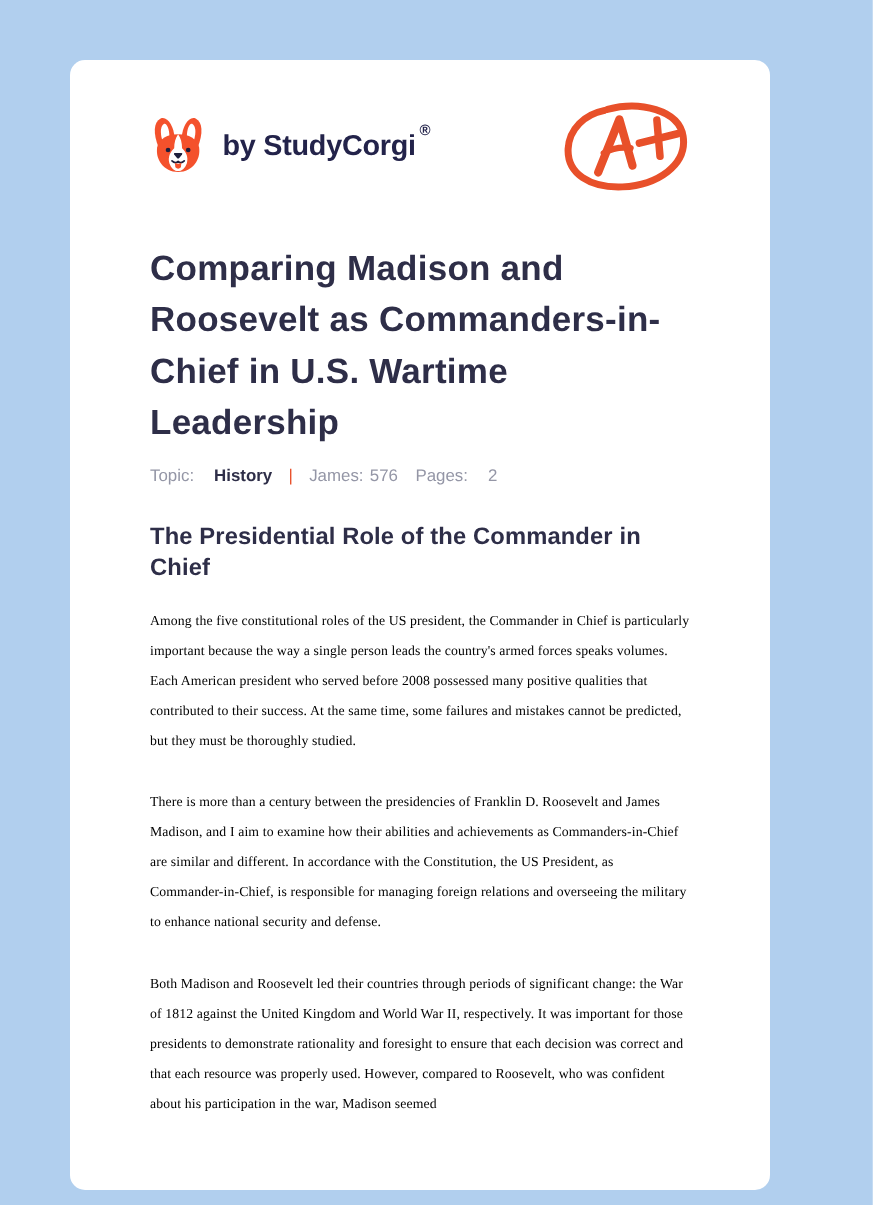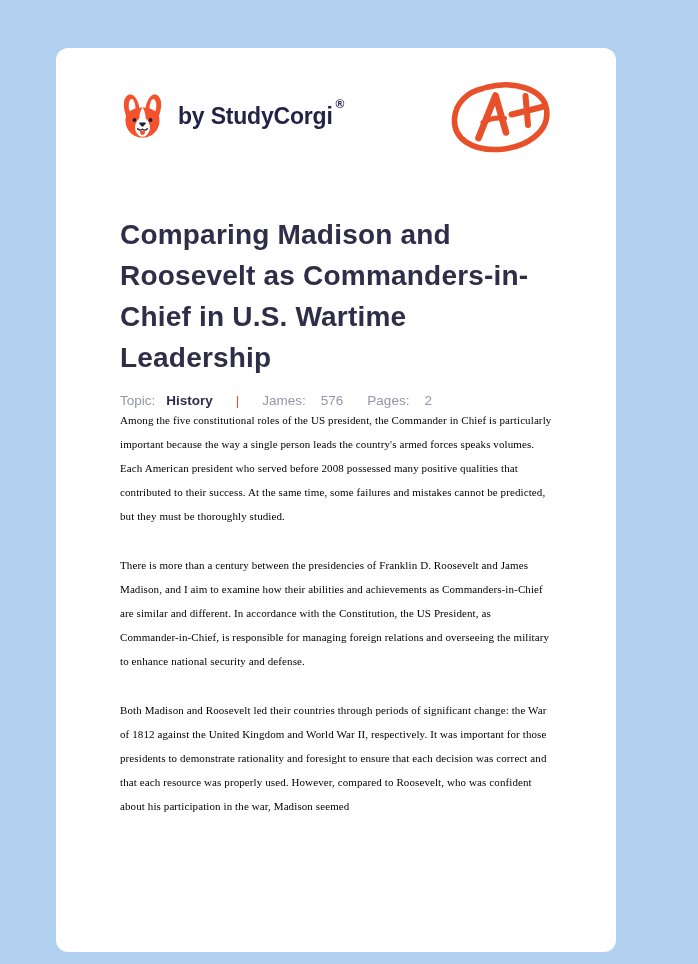--- a/index.html
+++ b/index.html
@@ -39,46 +39,45 @@
   .reg-mark {
     font-size: 12px;
     font-weight: 700;
     color: #23234a;
     vertical-align: super;
     position: relative;
     top: -7px;
     margin-left: 3px;
   }
   .doc-title {
-    margin-top: 60px;
+    margin-top: 40px;
     font-size: 28px;
     font-weight: 700;
     line-height: 41px;
     color: #2e2e48;
     letter-spacing: 0.2px;
   }
   .meta-row {
     margin-top: 15px;
     font-size: 13.5px;
     color: #9496a6;
     display: flex;
     align-items: center;
-    gap: 10px;
   }
   .meta-row .topic-value {
     color: #2e2e48;
     font-weight: 700;
-    margin-left: 1px;
+    margin-left: 16px;
   }
   .meta-row .separator {
     color: #e8502a;
     margin: 0 13px;
   }
   .meta-row .words-label { margin-right: 5px; }
-  .meta-row .pages-label { margin-left: 14px; margin-right: 5px; }
+  .meta-row .pages-label { margin-left: 14px; margin-right: 16px; }
   .section-heading {
     margin-top: 29px;
     margin-bottom: 18px;
     font-size: 19px;
     font-weight: 700;
     line-height: 25px;
     color: #2e2e48;
     letter-spacing: 0.1px;
   }
   .paragraph {
@@ -142,19 +141,20 @@
     <span>Topic:</span>
     <span class="topic-value">History</span>
     <span class="separator">|</span>
     <span class="words-label">James:</span>
     <span>576</span>
     <span class="pages-label">Pages:</span>
     <span>2</span>
   </div>
 
   <div>
+    <h2 class="section-heading">The Presidential Role of the Commander in Chief</h2>
     <p class="paragraph">Among the five constitutional roles of the US president, the Commander in Chief is particularly important because the way a single person leads the country's armed forces speaks volumes. Each American president who served before 2008 possessed many positive qualities that contributed to their success. At the same time, some failures and mistakes cannot be predicted, but they must be thoroughly studied.</p>
 
     <p class="paragraph">There is more than a century between the presidencies of Franklin D. Roosevelt and James Madison, and I aim to examine how their abilities and achievements as Commanders-in-Chief are similar and different. In accordance with the Constitution, the US President, as Commander-in-Chief, is responsible for managing foreign relations and overseeing the military to enhance national security and defense.</p>
     <p class="paragraph">Both Madison and Roosevelt led their countries through periods of significant change: the War of 1812 against the United Kingdom and World War II, respectively. It was important for those presidents to demonstrate rationality and foresight to ensure that each decision was correct and that each resource was properly used. However, compared to Roosevelt, who was confident about his participation in the war, Madison seemed</p>
   </div>
 
 </div>
 
 </body></html>

